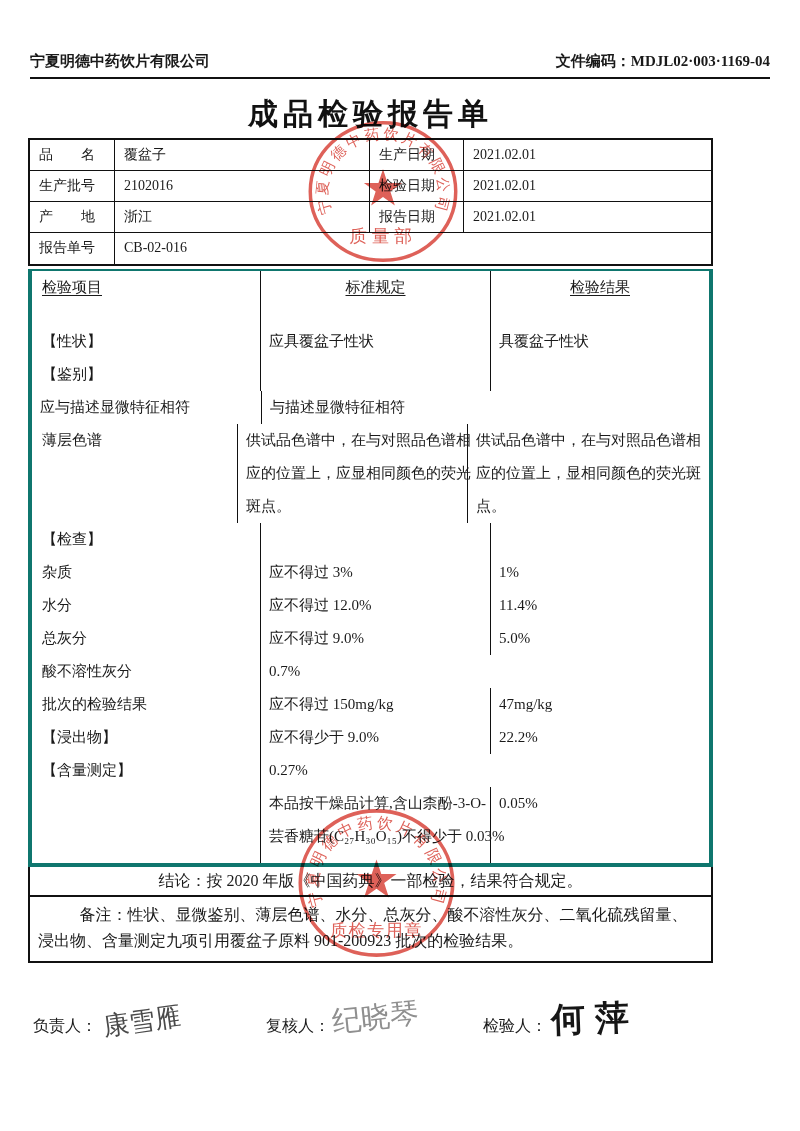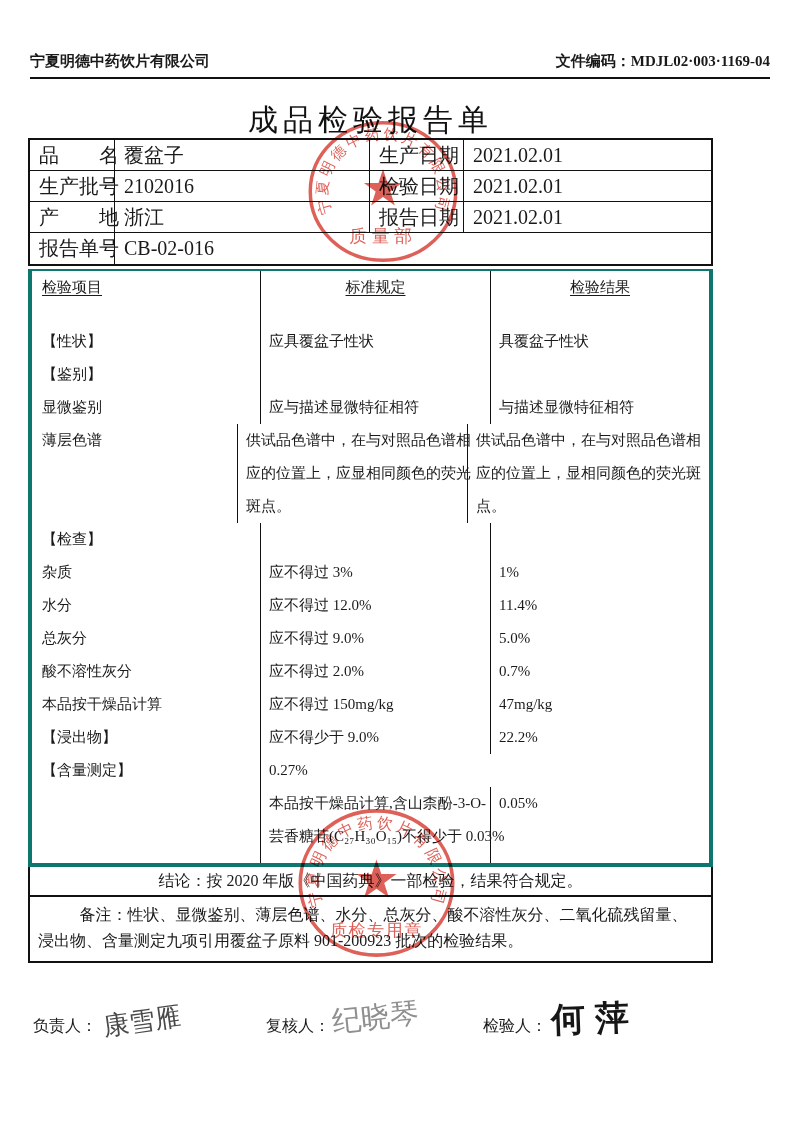--- a/index.html
+++ b/index.html
@@ -6,28 +6,28 @@
   html,body { background:#ffffff; }
   .page {
     position:relative; width:800px; height:1131px; background:#ffffff;
     font-family:"Liberation Serif", serif; color:#1a1a1a; overflow:hidden;
   }
   
   .header { position:absolute; top:52px; left:30px; right:30px;
             display:flex; justify-content:space-between; align-items:flex-end;
             font-size:15px; font-weight:600; }
   .rule { position:absolute; top:77px; left:30px; right:30px; border-top:2px solid #111; }
-  .title { position:absolute; top:100px; left:28px; width:685px; text-align:center;
-           font-family:"Liberation Sans", sans-serif; font-weight:400; font-size:30px;
+  .title { position:absolute; top:94px; left:28px; width:685px; text-align:center;
+           font-family:"Liberation Sans", sans-serif; font-weight:700; font-size:30px;
            letter-spacing:5px; color:#111; }
   
   .content { position:absolute; top:138px; left:28px; width:685px; }
   
   .info-table { display:grid; grid-template-columns:85px 255px 94px 1fr;
-                border:2px solid #111; width:100%; font-size:20px; }
+                border:2px solid #111; width:100%; font-size:14px; }
   .ic { height:31px; line-height:30px; padding-left:9px;
         border-right:1px solid #111; border-bottom:1px solid #111; white-space:nowrap; }
   .ic.last-col { border-right:none;font-family:Liberation Serif, serif; }
   .ic.no-bottom { border-bottom:none; }
   .ic.merge { grid-column:2 / 5; }
   
   .main-table { border:4px solid #0f766e; border-top-width:2px; width:100%; margin-top:3px;
                 font-size:15px; }
   .mt-row { display:flex; align-items:stretch; min-height:33px; }
   .c { min-height:33px; }
@@ -127,23 +127,20 @@
 
       <div class="mt-row">
         <div class="c c1">
             <div class="ln">【鉴别】</div>
           </div>
         <div class="c c2"></div>
         <div class="c c3"></div>
       </div>
 
       <div class="mt-row">
-        <div class="c c1">
-            <div class="ln">显微鉴别</div>
-          </div>
         <div class="c c2">
             <div class="ln">应与描述显微特征相符</div>
           </div>
         <div class="c c3">
             <div class="ln">与描述显微特征相符</div>
           </div>
       </div>
 
       <div class="mt-row">
         <div class="c c1">
@@ -202,31 +199,28 @@
           </div>
         <div class="c c3">
             <div class="ln">5.0%</div>
           </div>
       </div>
 
       <div class="mt-row">
         <div class="c c1">
             <div class="ln">酸不溶性灰分</div>
           </div>
-        <div class="c c2">
-            <div class="ln">应不得过 2.0%</div>
-          </div>
         <div class="c c3">
             <div class="ln">0.7%</div>
           </div>
       </div>
 
       <div class="mt-row">
         <div class="c c1">
-            <div class="ln">本品按干燥品计算</div>
+            <div class="ln">批次的检验结果</div>
           </div>
         <div class="c c2">
             <div class="ln">应不得过 150mg/kg</div>
           </div>
         <div class="c c3">
             <div class="ln">47mg/kg</div>
           </div>
       </div>
 
       <div class="mt-row">

